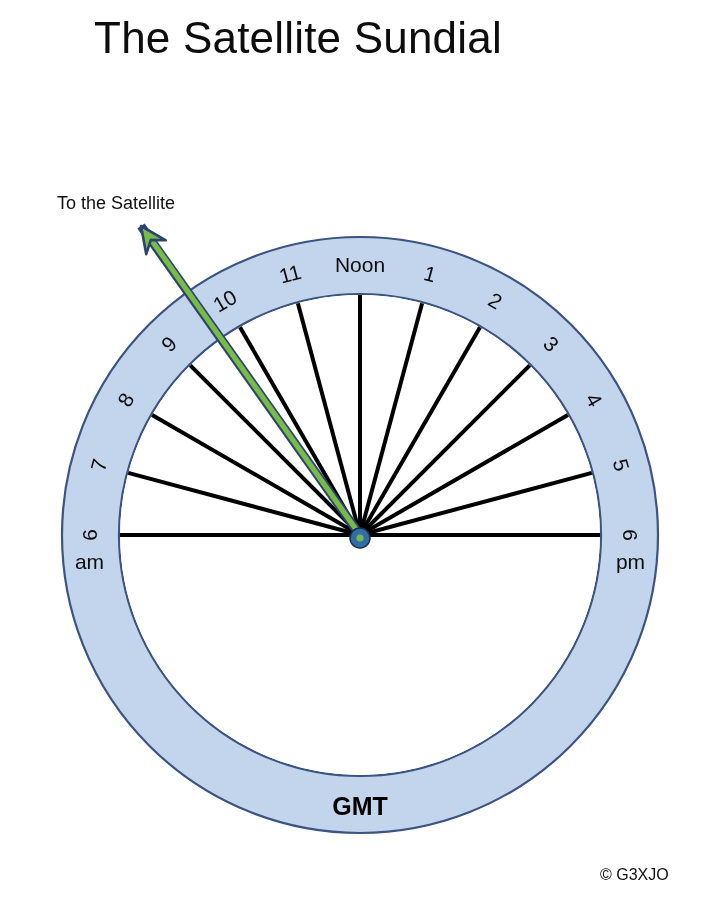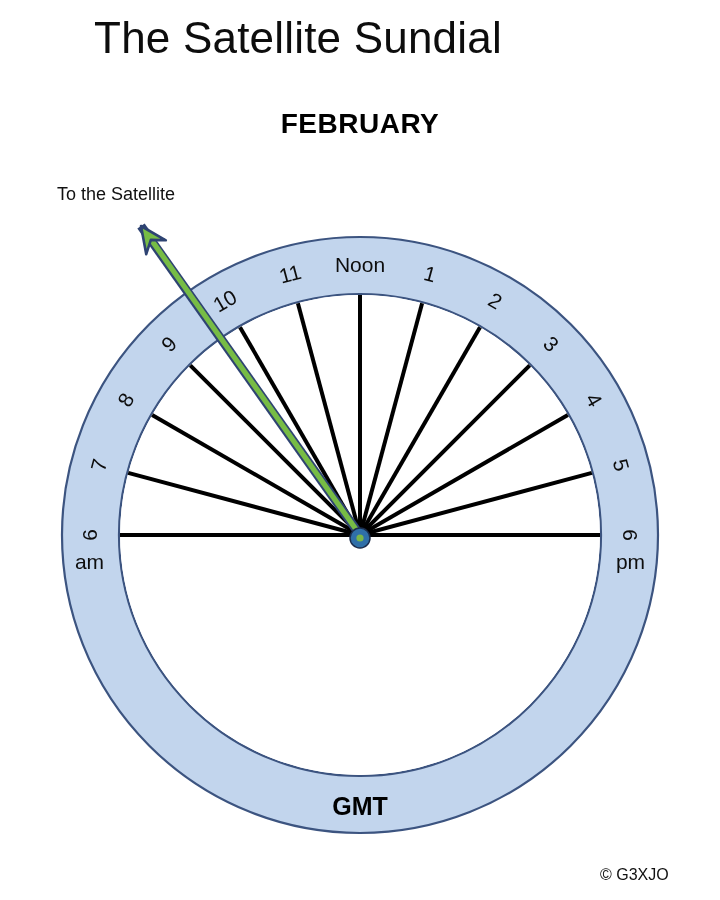--- a/index.html
+++ b/index.html
@@ -46,21 +46,21 @@
     font-family: "Liberation Sans", sans-serif;
     font-size: 28px;
     font-weight: bold;
     letter-spacing: 0.5px;
     color: #000000;
   }
 
   .sat-label {
     position: absolute;
     left: 57px;
-    top: 184px;
+    top: 193px;
     font-family: "Liberation Sans", sans-serif;
     font-size: 18px;
     font-weight: 400;
     color: #111111;
     white-space: nowrap;
   }
 
   .copyright {
     position: absolute;
     left: 600px;
@@ -98,21 +98,20 @@
     font-weight: bold;
     fill: #000000;
   }
 </style>
 </head>
 <body>
 
 <div id="page-root">
 
   <div class="title">The Satellite Sundial</div>
-  <div class="subtitle">FEBRUARY</div>
   <div class="sat-label">To the Satellite</div>
 
   <svg id="dial-svg" width="720" height="900" viewBox="0 0 720 900">
     <defs>
       <marker id="arrowhead" markerWidth="7" markerHeight="7" refX="3.2" refY="3.5" orient="auto" markerUnits="strokeWidth">
         <path d="M0.4,3.5 L6.6,0.6 L5.2,3.5 L6.6,6.4 Z" fill="#77bc45" stroke="#2e4372" stroke-width="0.7" stroke-linejoin="round"></path>
       </marker>
     </defs>
 
     <g id="ring-group">

